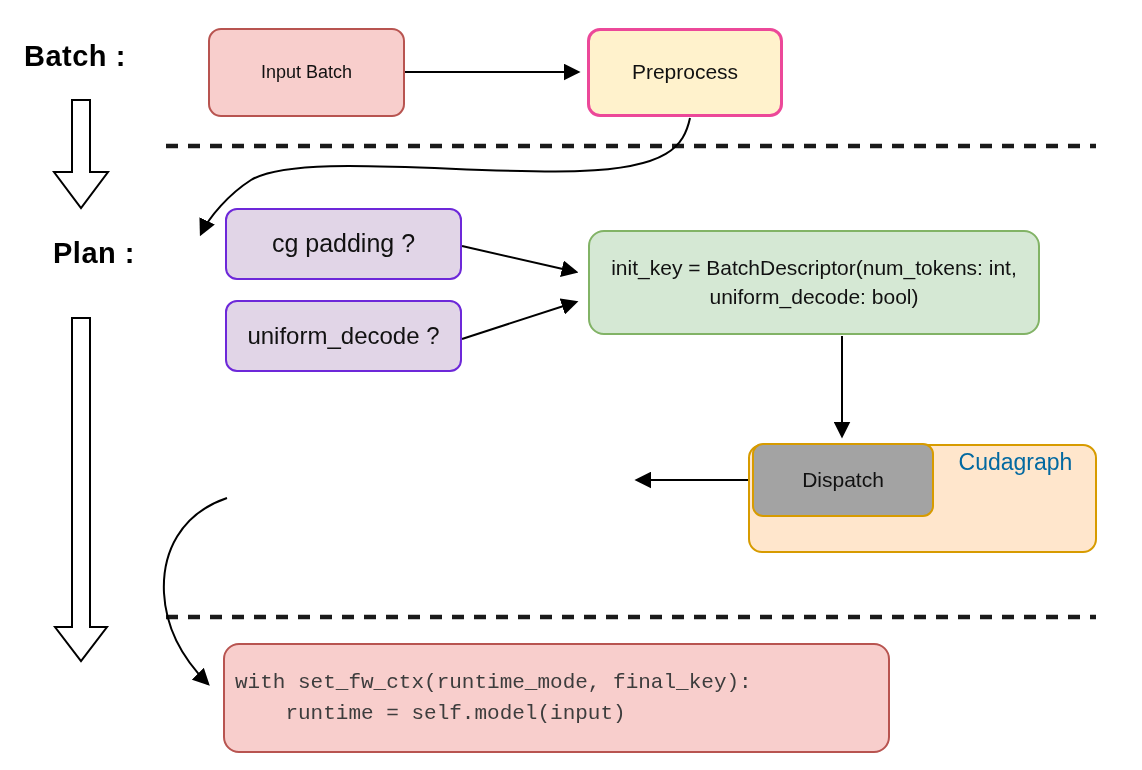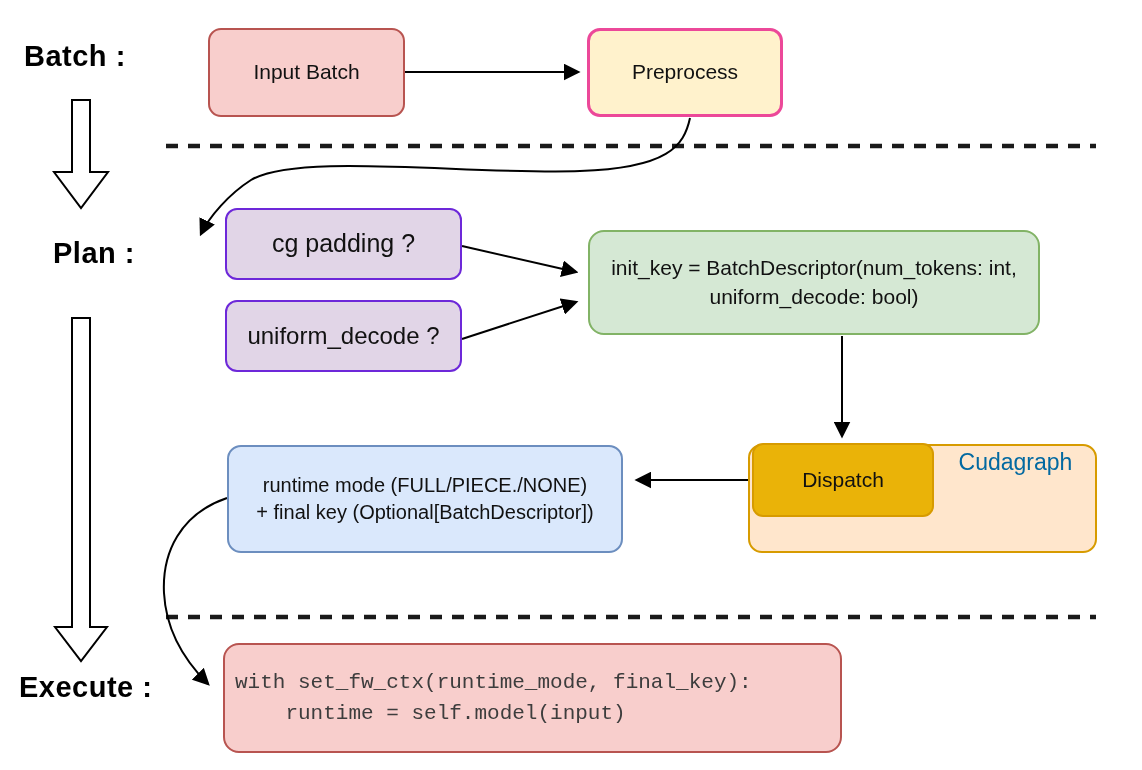--- a/index.html
+++ b/index.html
@@ -26,21 +26,21 @@
     flex-direction:column;
     align-items:center;
     justify-content:center;
     text-align:center;
     color:#111;
     line-height:1.35;
   }
   .rounded{border-radius:13px;}
   .node-input-batch{
     left:208px;top:28px;width:197px;height:89px;
-    background:#f8cecc;border:2px solid #b85450;font-size:21px;
+    background:#f8cecc;border:2px solid #b85450;font-size:18px;
   }
   .node-preprocess{
     left:587px;top:28px;width:196px;height:89px;
     background:#fff2cc;border:3px solid #ec4899;font-size:21px;
   }
   .node-purple{
     left:225px;width:237px;height:72px;
     background:#e1d5e7;border:2px solid #6d28d9;font-size:25px;
     border-radius:12px;
   }
@@ -56,30 +56,30 @@
     background:#ffe6cc;border:2px solid #d79b00;
     border-radius:14px;
   }
   .cudagraph-text{
     position:absolute;left:186px;right:0;top:0;bottom:0;
     display:flex;flex-direction:column;align-items:center;justify-content:space-between;
     font-size:23px;line-height:1.4;color:#0369a1;gap:38px;
   }
   .node-dispatch{
     left:752px;top:443px;width:182px;height:74px;
-    background:#eab308;border:2px solid #d79b00;font-size:21px;
+    background:#a3a3a3;border:2px solid #d79b00;font-size:21px;
     border-radius:11px;
   }
   .node-runtime{
     left:227px;top:445px;width:396px;height:108px;
     background:#dae8fc;border:2px solid #6c8ebf;font-size:20px;
     border-radius:14px;
   }
   .node-code{
-    left:223px;top:643px;width:619px;height:110px;
+    left:223px;top:643px;width:667px;height:110px;
     background:#f8cecc;border:2px solid #b85450;
     border-radius:16px;
     align-items:flex-start;
     padding-left:10px;
     font-family:"Liberation Mono", monospace;
     font-size:21px;
     color:#3d3d3d;
     line-height:31px;
   }
   .code-line{white-space:pre;}
@@ -106,21 +106,20 @@
     <path d="M 690 118 C 684 146 668 168 580 171 C 470 175 298 152 251 180 C 229 194 209 217 201 234" fill="none" stroke="#000" stroke-width="2" marker-end="url(#arrow)"></path>
     <path d="M 462 246 L 576 272" fill="none" stroke="#000" stroke-width="2" marker-end="url(#arrow)"></path>
     <path d="M 462 339 L 576 302" fill="none" stroke="#000" stroke-width="2" marker-end="url(#arrow)"></path>
     <path d="M 842 336 L 842 436" fill="none" stroke="#000" stroke-width="2" marker-end="url(#arrow)"></path>
     <path d="M 750 480 L 637 480" fill="none" stroke="#000" stroke-width="2" marker-end="url(#arrow)"></path>
     <path d="M 227 498 C 180 514 162 553 164 593 C 166 632 186 662 208 684" fill="none" stroke="#000" stroke-width="2" marker-end="url(#arrow)"></path>
   </svg>
 
   <div class="section-label" style="left:24px;top:40px;">Batch :</div>
   <div class="section-label" style="left:53px;top:237px;">Plan :</div>
-  <div class="section-label" style="left:19px;top:671px;">Execute :</div>
 
   <div class="node rounded node-input-batch">
     <span>Input Batch</span>
   </div>
 
   <div class="node rounded node-preprocess">
     <span>Preprocess</span>
   </div>
 
   <div class="node node-purple node-cg-padding">
@@ -139,23 +138,19 @@
   <div class="node node-cudagraph">
     <div class="cudagraph-text">
       <span>Cudagraph</span>
     </div>
   </div>
 
   <div class="node node-dispatch">
     <span>Dispatch</span>
   </div>
 
-  <div class="node node-runtime">
-    <span>runtime mode (FULL/PIECE./NONE)</span>
-    <span>+ final key (Optional[BatchDescriptor])</span>
-  </div>
 
   <div class="node node-code">
     <span class="code-line">with set_fw_ctx(runtime_mode, final_key):</span>
     <span class="code-line">    runtime = self.model(input)</span>
   </div>
 
 </div>
 
 </body></html>

